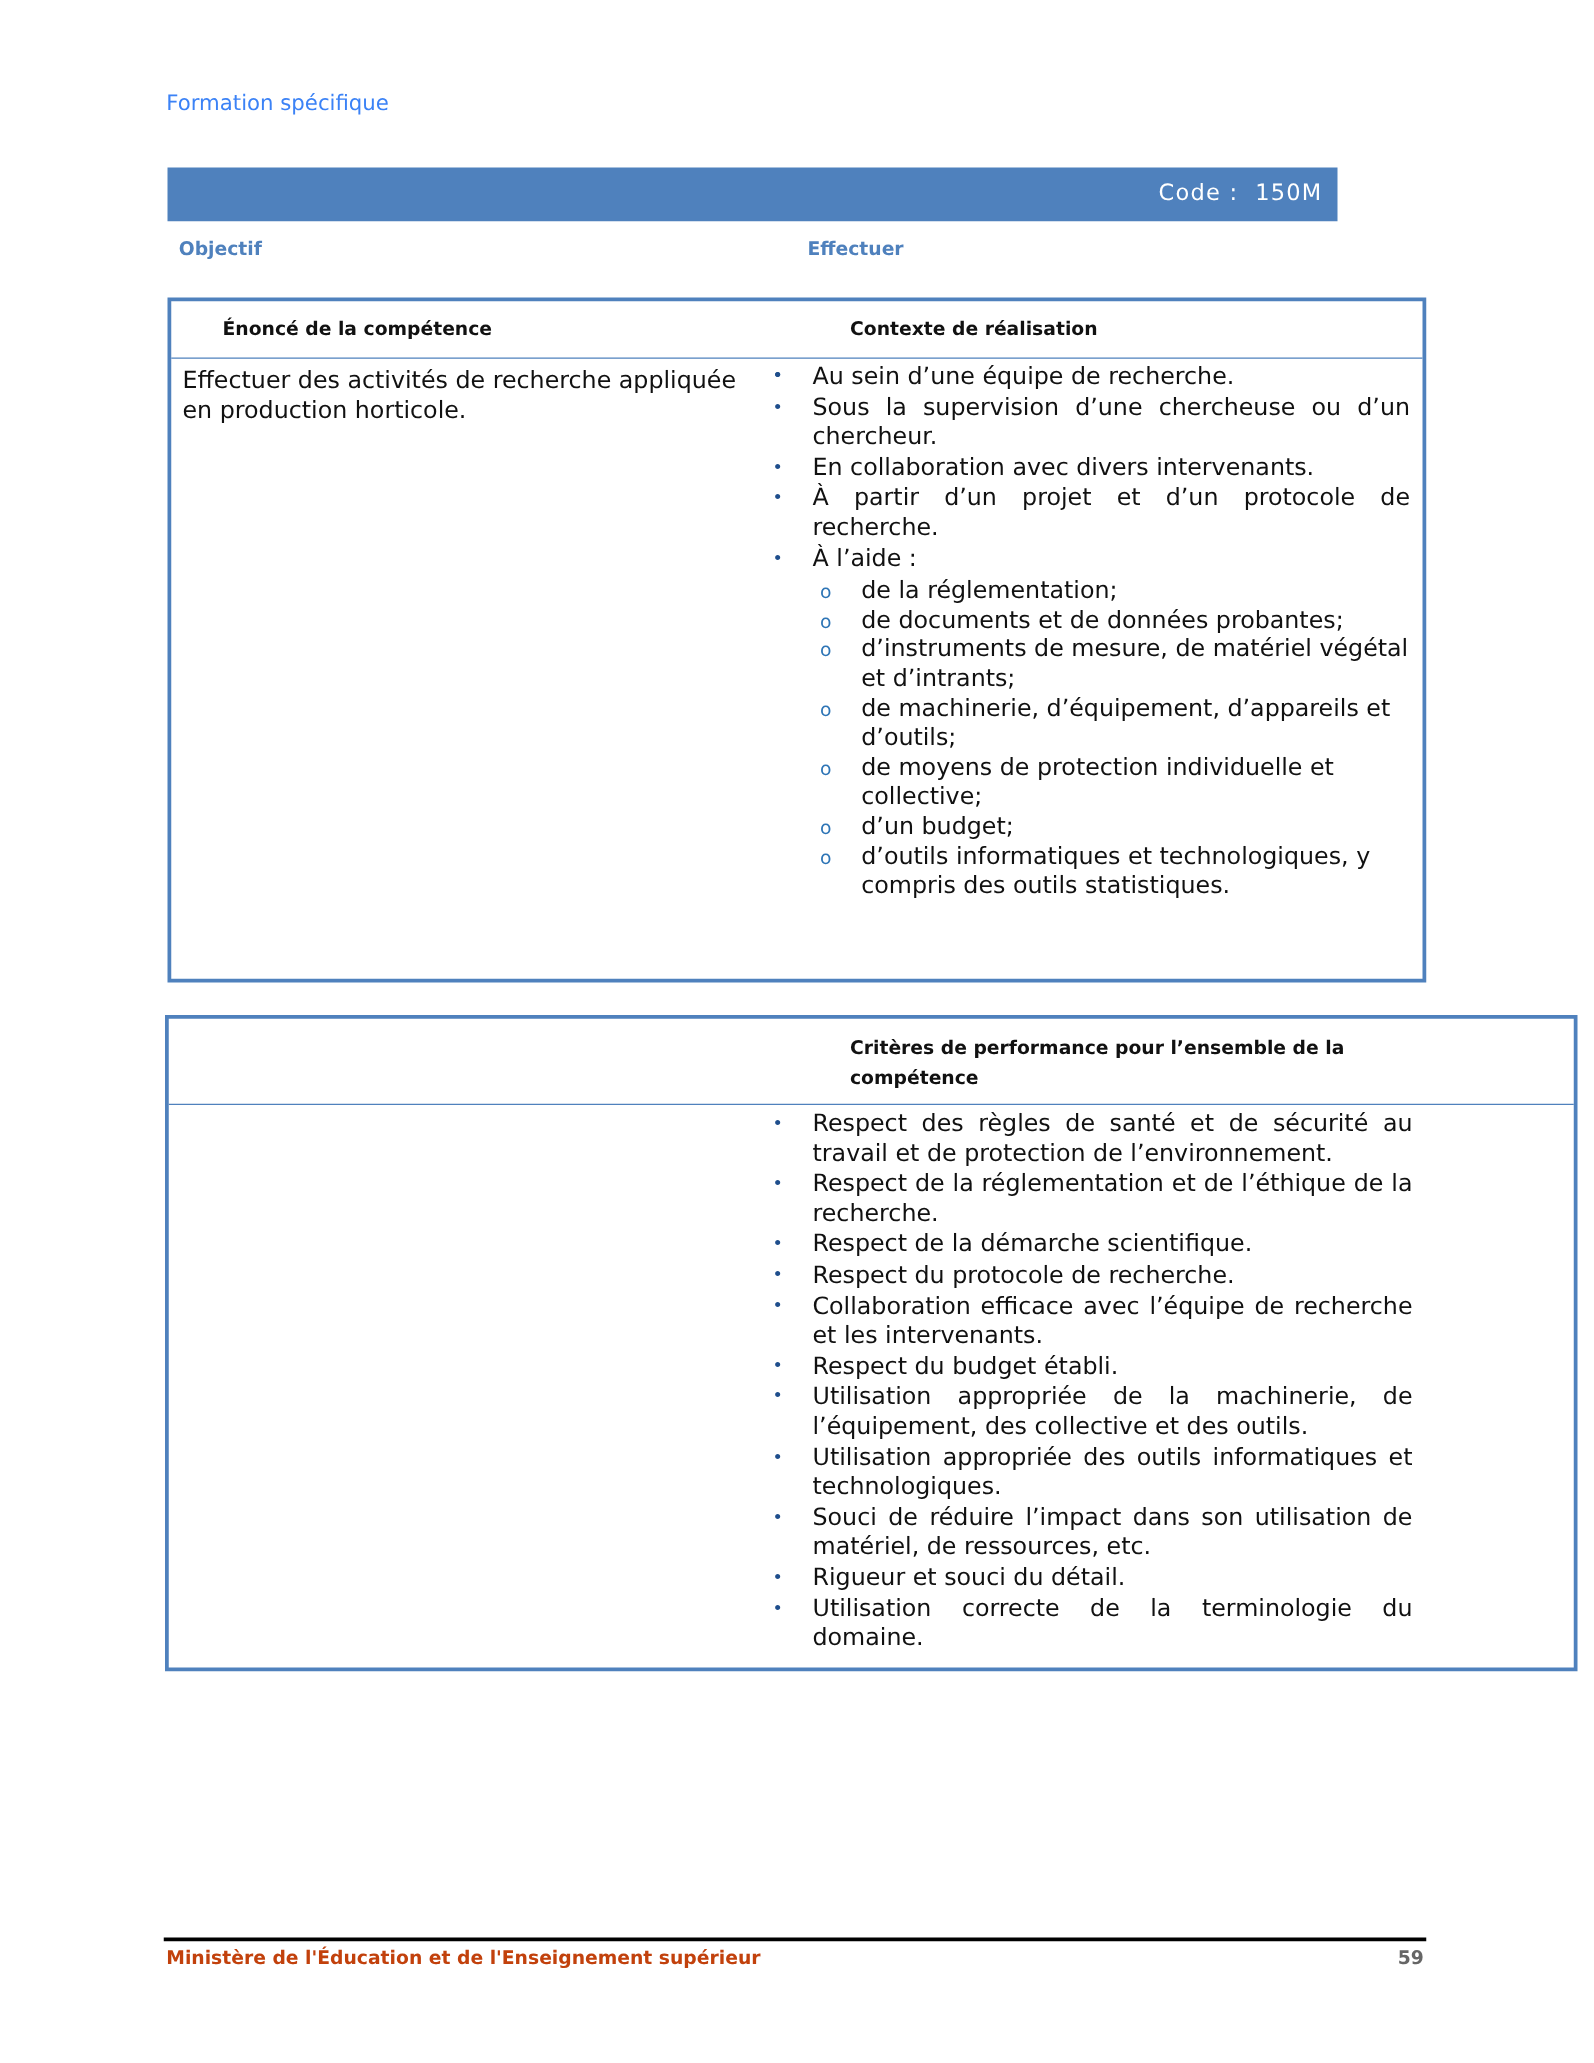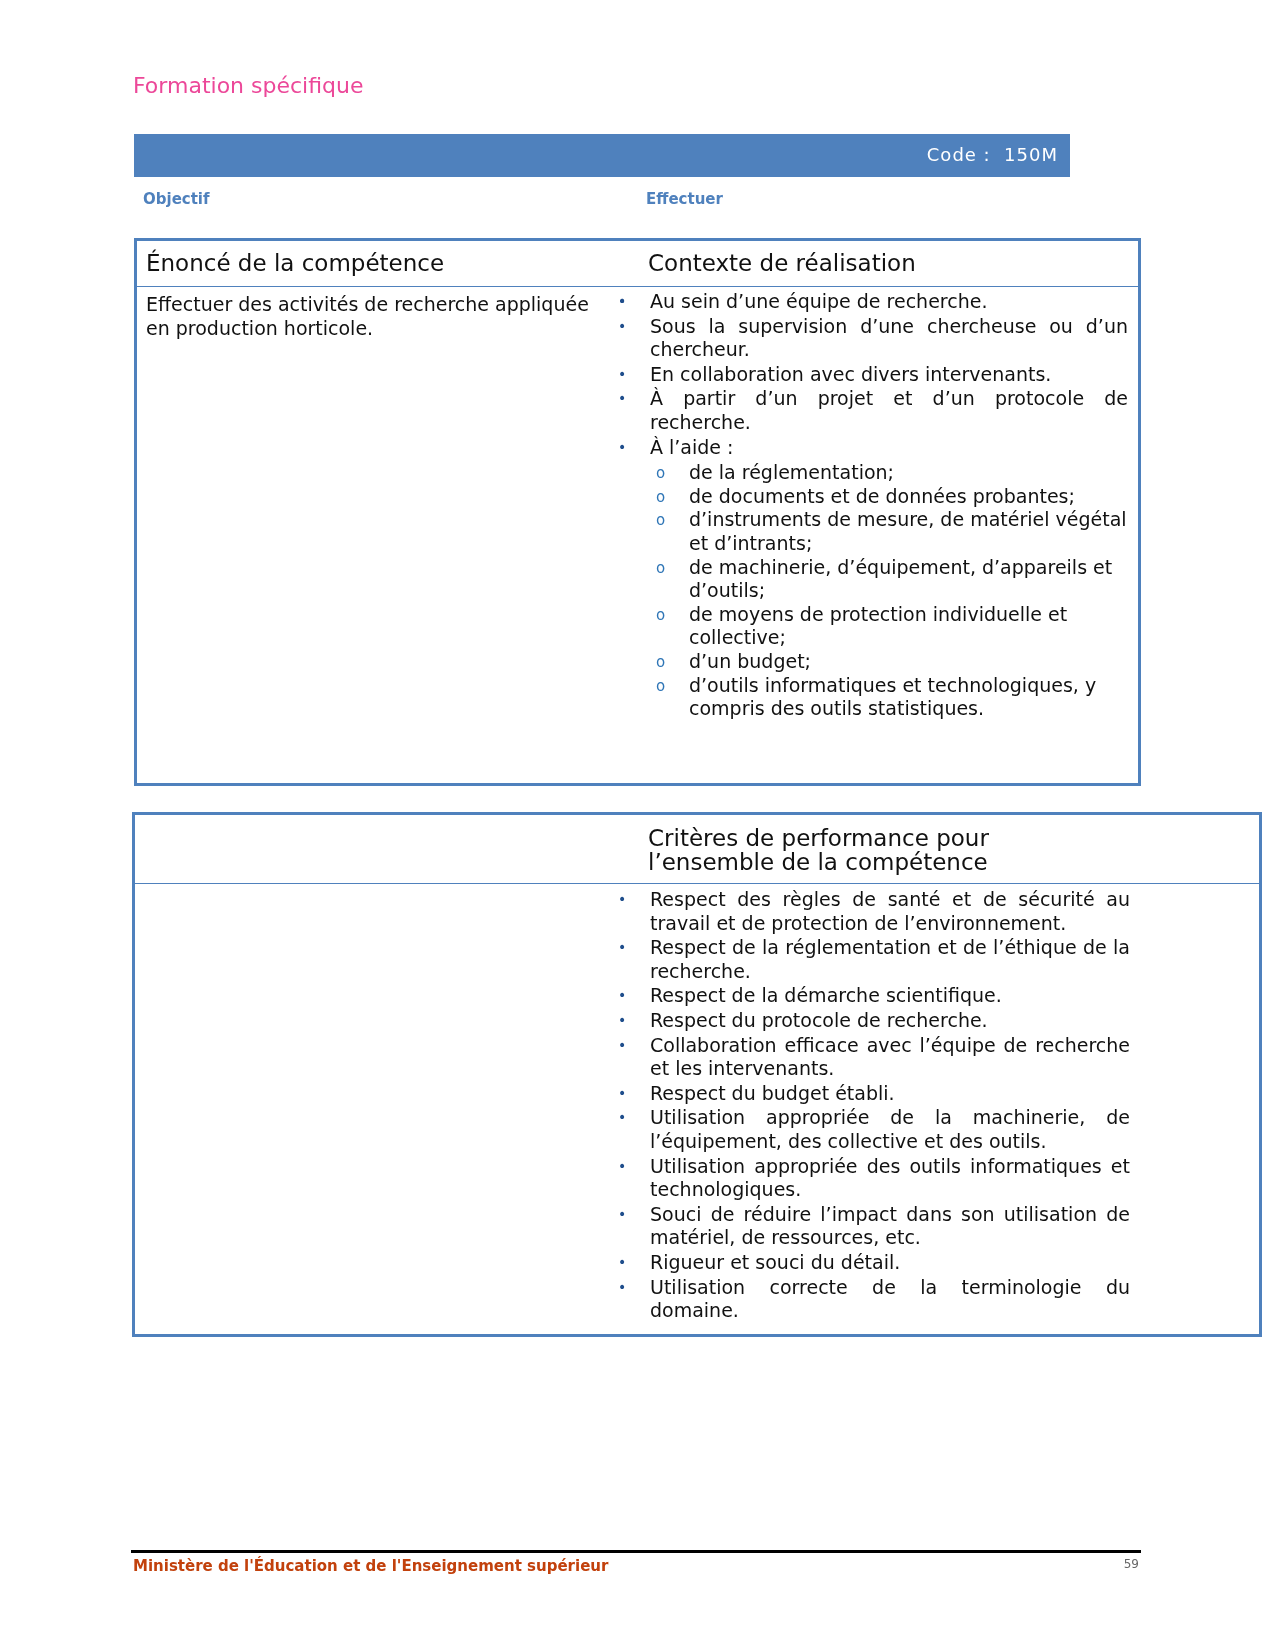--- a/index.html
+++ b/index.html
@@ -1,26 +1,26 @@
 <!DOCTYPE html>
 <html><head>
 <meta charset="utf-8">
 <style>
   html, body { margin: 0; padding: 0; background: #ffffff; }
   body { width: 1275px; height: 1650px; position: relative; font-family: "DejaVu Sans", sans-serif; color: #111; overflow: hidden; }
-  .running-head { position: absolute; left: 133px; top: 73px; font-size: 22px; color: #ec4899; }
+  .running-head { position: absolute; left: 133px; top: 73px; font-size: 17px; color: #3b82f6; }
   .code-bar { position: absolute; left: 134px; top: 134px; width: 936px; height: 43px; background: #4f81bd; color: #fff; font-size: 18px; letter-spacing: 1px; }
   .code-bar .code { position: absolute; right: 12px; top: 10px; white-space: pre; }
   .sec-title { position: absolute; top: 190px; font-size: 15px; font-weight: bold; color: #4f81bd; }
   .sec-title.obj { left: 143px; }
   .sec-title.std { left: 646px; }
 
   .tbl { position: absolute; border: 3px solid #4f81bd; box-sizing: border-box; }
   .tbl .hdr { position: absolute; left: 0; right: 0; top: 0; border-bottom: 1px solid #4f81bd; }
-  .tbl .hcell { position: absolute; font-weight: normal; font-size: 23px; line-height: 24px; }
+  .tbl .hcell { position: absolute; font-weight: bold; font-size: 15px; line-height: 24px; margin-left: 32px; }
   .tbl .cell { position: absolute; font-size: 19px; line-height: 23.6px; }
 
   .t1 { left: 134px; top: 238px; width: 1007px; height: 548px; }
   .t1 .hdr { height: 45px; }
   .t1 .h-left { left: 9px; top: 10px; }
   .t1 .h-right { left: 511px; top: 10px; }
   .t1 .c-left { left: 9px; top: 52px; width: 470px; }
   .t1 .c-right { left: 477px; top: 48px; width: 514px; }
 
   .t2 { left: 132px; top: 812px; width: 1130px; height: 525px; }
@@ -30,21 +30,21 @@
 
   ul.lvl1 { list-style: none; margin: 0; padding: 0; }
   ul.lvl1 > li { position: relative; padding-left: 36px; text-align: justify; margin: 0 0 1px 0; }
   ul.lvl1 > li .b { position: absolute; left: 4px; top: 0; color: #1f4e8c; font-size: 14px; }
   ul.lvl2 { list-style: none; margin: 2px 0 0 0; padding: 0; }
   ul.lvl2 > li { position: relative; padding-left: 39px; text-align: left; margin: 0; }
   ul.lvl2 > li .c { position: absolute; left: 6px; top: 1px; color: #2e75b6; font-size: 15px; }
 
   .footer-line { position: absolute; left: 131px; top: 1550px; width: 1010px; height: 3px; background: #000; }
   .footer-left { position: absolute; left: 133px; top: 1557px; font-size: 15px; font-weight: bold; color: #c2410c; }
-  .footer-right { position: absolute; right: 136px; top: 1557px; font-size: 12px; font-weight: normal; color: #666; }
+  .footer-right { position: absolute; right: 136px; top: 1557px; font-size: 15px; font-weight: bold; color: #666; }
 </style>
 </head>
 <body>
 
 <div class="running-head">Formation spécifique</div>
 
 <div class="code-bar">
   <span class="code">Code :  150M</span>
 </div>
 

